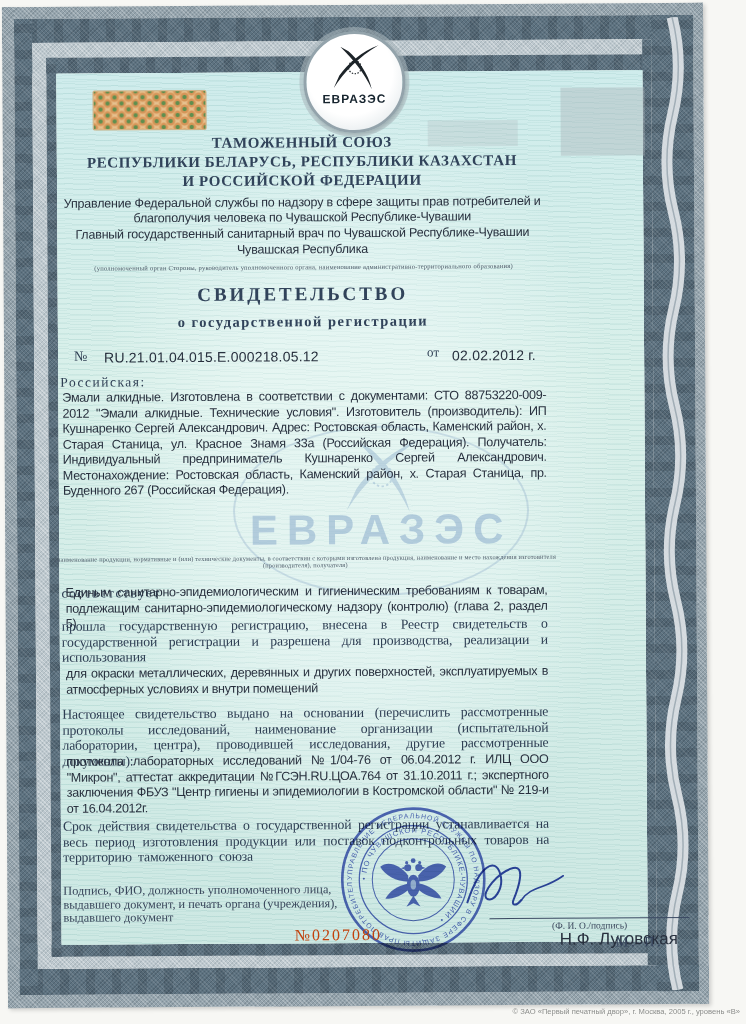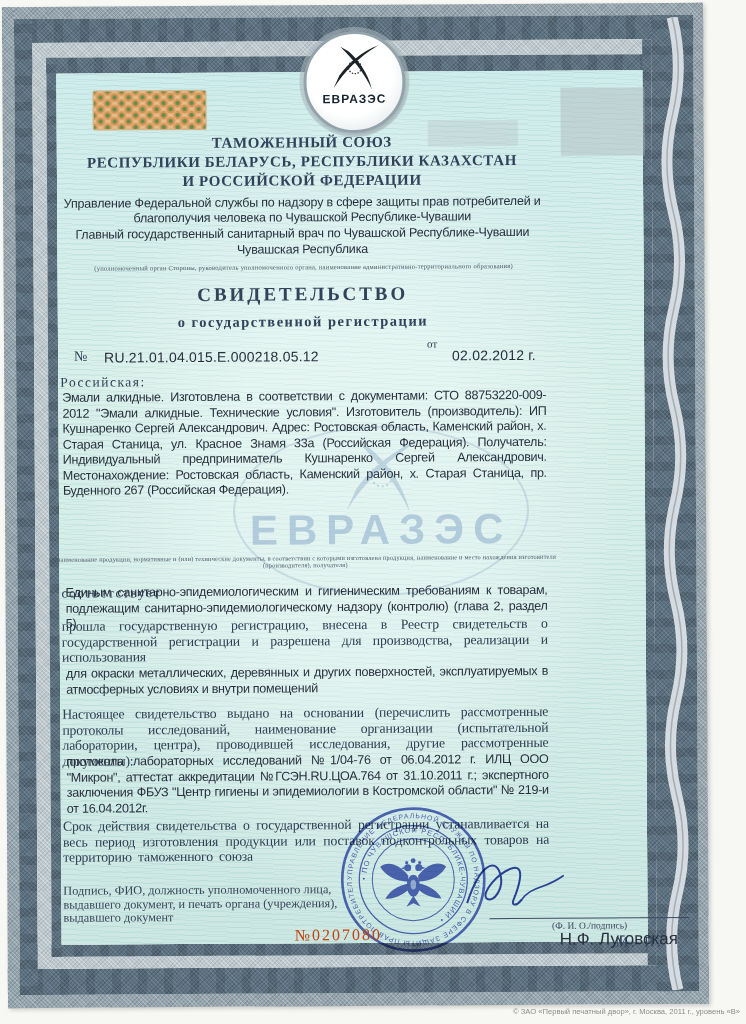--- a/index.html
+++ b/index.html
@@ -170,21 +170,21 @@
       <div class="blk ctr sans hdr2" style="left:40px;top:190px;width:518px;">Управление Федеральной службы по надзору в сфере защиты прав потребителей и благополучия человека по Чувашской Республике-Чувашии</div>
       <div class="blk ctr sans hdr2" style="left:40px;top:221px;width:518px;">Главный государственный санитарный врач по Чувашской Республике-Чувашии</div>
       <div class="blk ctr sans hdr2" style="left:40px;top:237px;width:518px;">Чувашская Республика</div>
       <div class="blk ctr serif fine" style="left:30px;top:258px;width:540px;">(уполномоченный орган Стороны, руководитель уполномоченного органа, наименование административно-территориального образования)</div>
 
       <div class="blk ctr serif title-main" style="left:20px;top:278px;width:558px;">СВИДЕТЕЛЬСТВО</div>
       <div class="blk ctr serif title-sub" style="left:20px;top:308px;width:558px;">о государственной регистрации</div>
 
       <div class="blk serif num" style="left:70px;top:342px;">№</div>
       <div class="blk sans num" style="left:100px;top:343px;">RU.21.01.04.015.Е.000218.05.12</div>
-      <div class="blk serif num" style="left:423px;top:333px;font-size:11px;">от</div>
+      <div class="blk serif num" style="left:423px;top:340px;font-size:13px;">от</div>
       <div class="blk sans num" style="left:448px;top:343px;">02.02.2012 г.</div>
 
       <div class="blk serif lbl" style="left:56px;top:368px;">Российская:</div>
       <div class="blk sans body-sans" style="left:58px;top:384px;width:484px;">Эмали алкидные. Изготовлена в соответствии с документами: СТО 88753220-009-2012 "Эмали алкидные. Технические условия". Изготовитель (производитель): ИП Кушнаренко Сергей Александрович. Адрес: Ростовская область, Каменский район, х. Старая Станица, ул. Красное Знамя 33а (Российская Федерация).  Получатель: Индивидуальный предприниматель Кушнаренко Сергей Александрович. Местонахождение: Ростовская область, Каменский район, х. Старая Станица, пр. Буденного 267 (Российская Федерация).</div>
       <div class="blk ctr serif fine" style="left:30px;top:549px;width:540px;font-size:6.3px;">(наименование продукции, нормативные и (или) технические документы, в соответствии с которыми изготовлена продукция, наименование и место нахождения изготовителя (производителя), получателя)</div>
 
       <div class="blk serif lbl" style="left:56px;top:564px;margin-top:15px;">соответствует</div>
       <div class="blk sans body-sans" style="left:60px;top:579px;width:482px;">Единым санитарно-эпидемиологическим и гигиеническим требованиям к товарам, подлежащим санитарно-эпидемиологическому надзору (контролю) (глава 2, раздел 5)</div>
 
       <div class="blk serif body-serif" style="left:56px;top:612px;width:486px;">прошла государственную регистрацию, внесена в Реестр свидетельств о государственной регистрации и разрешена для производства, реализации и использования</div>
@@ -235,14 +235,14 @@
     </svg>
 
     <svg class="sig" viewBox="0 0 116 64">
       <path d="M8,50 C20,14 36,4 41,22 C45,36 34,52 27,46 C22,41 38,20 54,16 C66,13 60,34 54,48 C52,53 56,55 62,48" fill="none" stroke="#3348a8" stroke-width="2" stroke-linecap="round"></path>
       <path d="M62,48 C72,34 84,38 104,24" fill="none" stroke="#3348a8" stroke-width="1.6" stroke-linecap="round"></path>
     </svg>
 
     <div class="serial">№0207080</div>
   </div>
 
-  <div class="footer">© ЗАО «Первый печатный двор», г. Москва, 2011 г., уровень «В»</div>
+  <div class="footer">© ЗАО «Первый печатный двор», г. Москва, 2005 г., уровень «В»</div>
 </div>
 
 </body></html>

